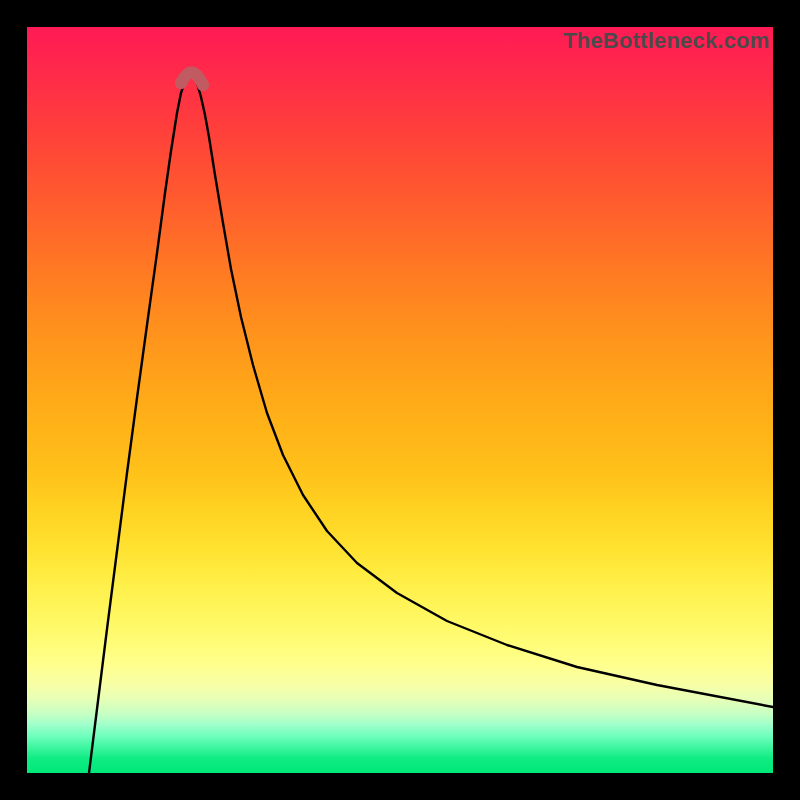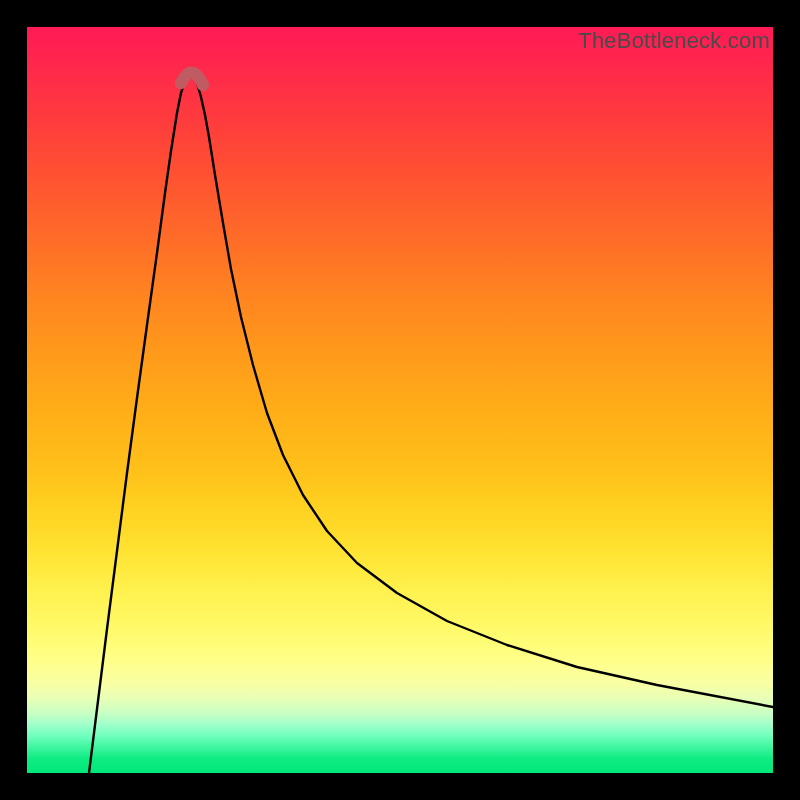--- a/index.html
+++ b/index.html
@@ -60,21 +60,21 @@
   svg.curve {
     position: absolute;
     inset: 0;
   }
   .attribution {
     position: absolute;
     top: 28px;
     right: 30px;
     color: #4a4a4a;
     font-size: 22px;
-    font-weight: 400;
+    font-weight: 700;
     letter-spacing: 0.2px;
   }
 </style>
 </head>
 <body>
 
 <div class="frame">
   <div class="plot-area">
     <div class="gradient-bg"></div>
     <svg class="curve" viewBox="0 0 746 746" preserveAspectRatio="none">

